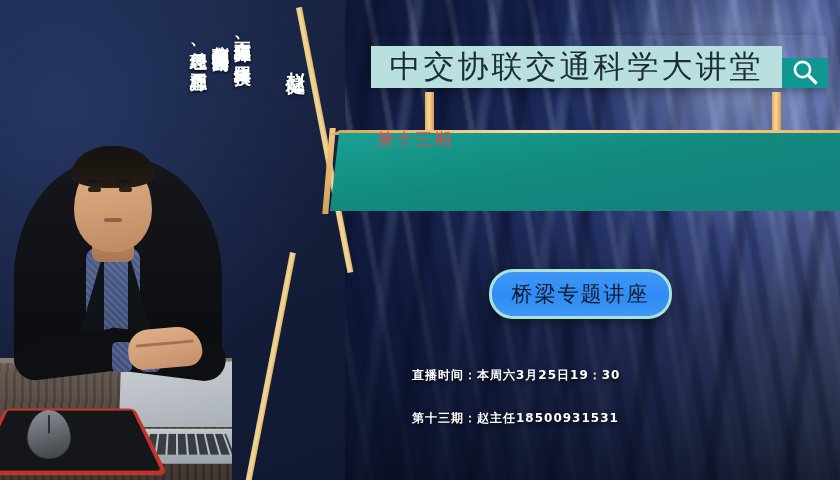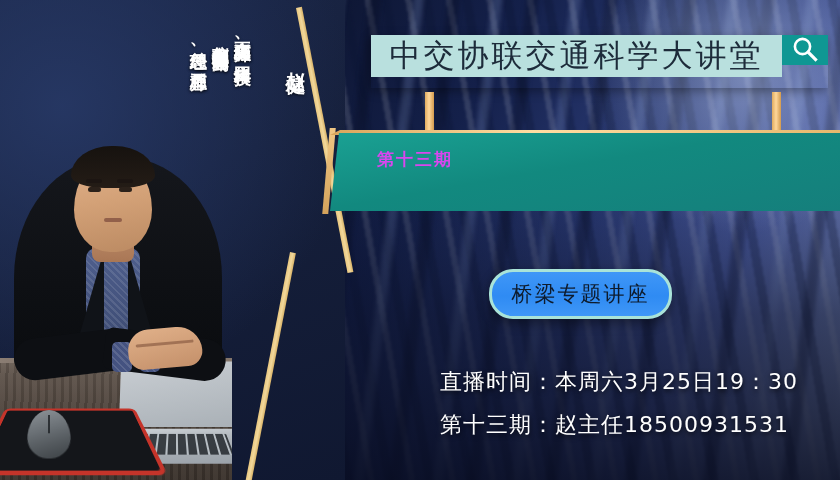--- a/index.html
+++ b/index.html
@@ -163,21 +163,21 @@
   }
 
   
   .gold-line{position:absolute;background:linear-gradient(90deg,#e9c77f,#f2d89c,#d9b367);}
   #goldA{left:296px;top:8px;width:6px;height:270px;transform-origin:top left;transform:rotate(-11deg);}
   #goldB{left:290px;top:252px;width:6px;height:250px;transform-origin:top left;transform:rotate(11deg);}
 
   
   .banner{
     position:absolute;left:371px;top:35px;width:457px;height:53px;
-    display:flex;align-items:flex-start;
+    display:flex;align-items:flex-end;
     box-shadow:0 3px 10px rgba(0,0,0,.35);
   }
   .banner-main{
     flex:1;background:#b9e0de;display:flex;align-items:center;justify-content:center;
   }
   .banner-main span{
     color:#1d2b3a;font-size:31px;letter-spacing:3px;font-weight:400;
     font-family:"DejaVu Sans","Liberation Sans",sans-serif;
   }
   .banner-search{
@@ -200,42 +200,42 @@
     position:absolute;left:330px;top:130px;width:510px;height:5px;
     background:linear-gradient(90deg,#d8a55b,#ffdda2 40%,#e6b86d);
     clip-path:polygon(10px 0,510px 0,510px 5px,0 5px);
   }
   .teal-left{
     position:absolute;left:326px;top:128px;width:6px;height:86px;
     background:linear-gradient(180deg,#f0c784,#d4a35c);
     transform:skewX(-5deg);
   }
   .issue{
-    position:absolute;left:377px;top:148px;color:#d946ef;font-size:17px;font-weight:bold;letter-spacing:2px;
+    position:absolute;left:377px;top:128px;color:#ef4444;font-size:17px;font-weight:normal;letter-spacing:2px;
   }
   .topic{
     position:absolute;left:336px;top:175px;width:500px;text-align:center;
     color:#0f2226;font-size:22px;font-weight:bold;letter-spacing:1px;
     font-family:"DejaVu Sans","Liberation Sans",sans-serif;
   }
 
   
   .pill{
     position:absolute;left:489px;top:269px;width:177px;height:44px;
     background:linear-gradient(180deg,#3f97f7 0%,#2f8bf3 55%,#3f97f7 100%);
     border:3px solid #a9e3d8;border-radius:24px;
     display:flex;align-items:center;justify-content:center;
     box-shadow:0 4px 12px rgba(0,0,0,.4);
   }
   .pill span{color:#0e1b2c;font-size:21px;font-weight:500;letter-spacing:2px;
     font-family:"DejaVu Sans","Liberation Sans",sans-serif;}
 
   
   .info{
-    position:absolute;left:440px;color:#ffffff;font-size:22px;font-weight:normal;
+    position:absolute;left:412px;color:#ffffff;font-size:12px;font-weight:bold;
     letter-spacing:1px;text-shadow:0 2px 5px rgba(0,0,0,.75);white-space:nowrap;
     font-family:"DejaVu Sans","Liberation Sans",sans-serif;
   }
   #info1{top:367px;}
   #info2{top:410px;}
 </style>
 </head>
 <body>
 
 <div id="poster">

